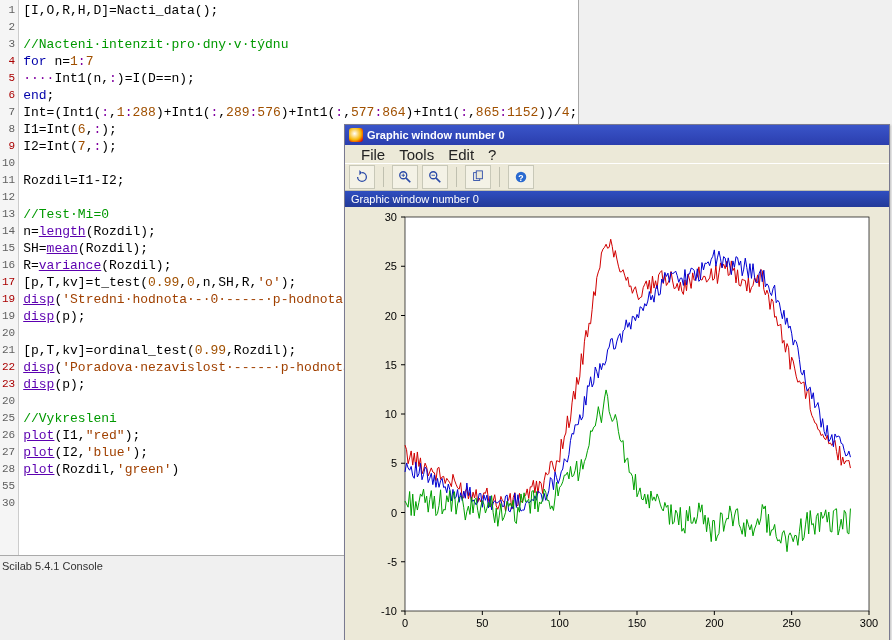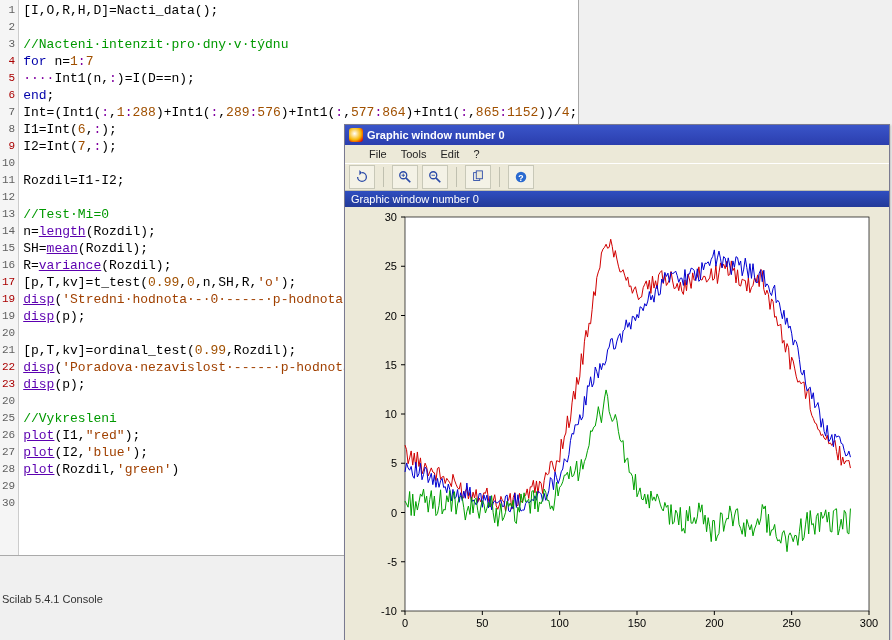--- a/index.html
+++ b/index.html
@@ -48,21 +48,20 @@
   .num { color: #a05000; }
   .str { color: #a04000; }
   .cmt { color: #009900; }
   .console-label {
     position: absolute;
     left: 2px;
     top: 560px;
     font-family: Tahoma, Arial, sans-serif;
     font-size: 11px;
     color: #333;
-    margin-top: 33px;
   }
   
   .gwin {
     position: absolute;
     left: 344px;
     top: 124px;
     width: 544px;
     height: 516px;
     background: #ece9d8;
     border: 1px solid #7a7a90;
@@ -84,23 +83,23 @@
     width: 14px; height: 14px;
     background: radial-gradient(circle at 40% 40%, #fff, #f7b500 55%, #d00 90%);
     border-radius: 3px;
   }
   .menubar {
     height: 18px;
     background: #ece9d8;
     display: flex;
     align-items: center;
     gap: 14px;
-    padding: 0 24px;
+    padding: 0 16px;
     font-family: Tahoma, Arial, sans-serif;
-    font-size: 11px;
+    font-size: 15px;
     color: #222;
   }
   .menubar span { cursor: default; }
   .toolbar {
     height: 26px;
     background: #ece9d8;
     border-top: 1px solid #fff;
     border-bottom: 1px solid #c0c0b0;
     display: flex;
     align-items: center;
@@ -165,21 +164,21 @@
       <div>19</div>
       <div>20</div>
       <div>21</div>
       <div class="d">22</div>
       <div class="d">23</div>
       <div>20</div>
       <div>25</div>
       <div>26</div>
       <div>27</div>
       <div>28</div>
-      <div>29</div>
+      <div>55</div>
       <div>30</div>
     </div>
   <div class="code" id="codearea">[I,O,R,H,D]=Nacti_data();
 
 <span class="cmt">//Nacteni·intenzit·pro·dny·v·týdnu</span>
 <span class="kw">for</span> n=<span class="num">1</span><span class="kw2">:</span><span class="num">7</span>
 <span class="kw2">····</span>Int1(n,<span class="kw2">:</span>)=I(D==n);
 <span class="kw">end</span>;
 Int=(Int1(<span class="kw2">:</span>,<span class="num">1</span><span class="kw2">:</span><span class="num">288</span>)+Int1(<span class="kw2">:</span>,<span class="num">289</span><span class="kw2">:</span><span class="num">576</span>)+Int1(<span class="kw2">:</span>,<span class="num">577</span><span class="kw2">:</span><span class="num">864</span>)+Int1(<span class="kw2">:</span>,<span class="num">865</span><span class="kw2">:</span><span class="num">1152</span>))/<span class="num">4</span>;
 I1=Int(<span class="num">6</span>,<span class="kw2">:</span>);

